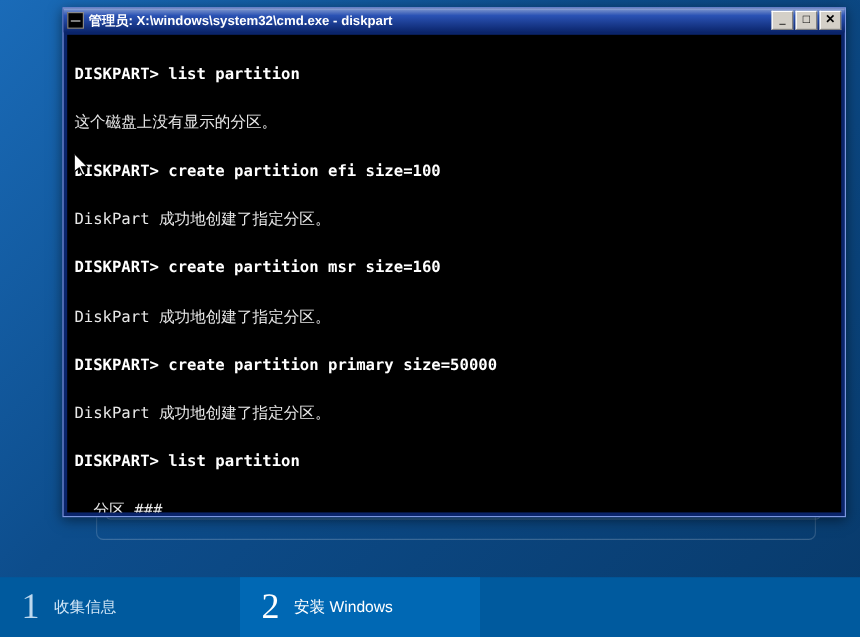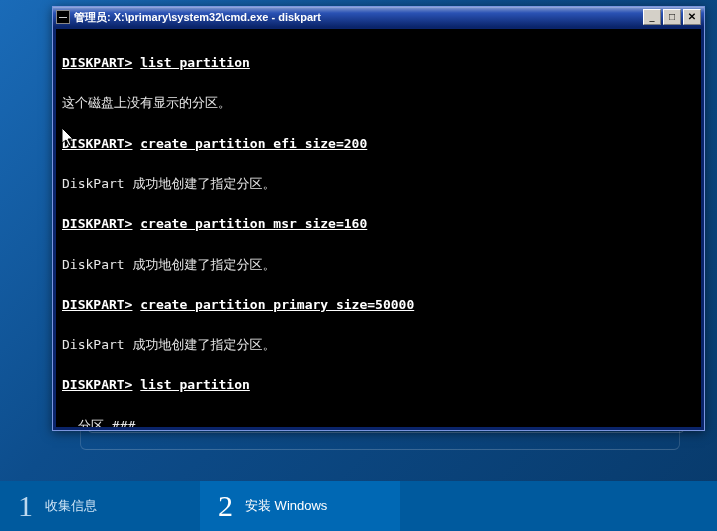--- a/index.html
+++ b/index.html
@@ -107,21 +107,21 @@
     left: 3px; top: 22px; right: 3px; bottom: 3px;
     background: #000;
     color: #e8e8e8;
     font-family: "NSimSun", "SimSun", "Consolas", monospace;
     font-size: 13px;
     line-height: 1.55;
     padding: 4px 6px;
     overflow: hidden;
     white-space: pre;
   }
-  .console .bold { font-weight: bold; color: #fff; text-decoration: underline; }
+  .console .bold { font-weight: bold; color: #fff; }
   @keyframes blink { 50% { opacity: 0; } }
 
   .mouse-cursor {
     position: absolute;
     left: 62px; top: 128px;
     z-index: 10;
     pointer-events: none;
   }
   .table-line { display: flex; flex-direction: column; }
   .c-part { width: 70px; }
@@ -135,33 +135,33 @@
 </style>
 </head>
 <body>
 
 <div class="bg-window"></div>
 <div class="bg-window inner"></div>
 
 <div class="cmd-window">
   <div class="titlebar">
     <div class="icon"></div>
-    <div class="title">管理员: X:\primary\system32\cmd.exe - diskpart</div>
+    <div class="title">管理员: X:\windows\system32\cmd.exe - diskpart</div>
     <div class="win-controls">
       <div class="win-btn">_</div>
       <div class="win-btn">□</div>
       <div class="win-btn">✕</div>
     </div>
   </div>
   <div class="console">
 <span class="bold">DISKPART&gt;</span> <span class="bold">list partition</span>
 
 <span>这个磁盘上没有显示的分区。</span>
 
-<span class="bold">DISKPART&gt;</span> <span class="bold">create partition efi size=200</span>
+<span class="bold">DISKPART&gt;</span> <span class="bold">create partition efi size=100</span>
 
 <span>DiskPart 成功地创建了指定分区。</span>
 
 <span class="bold">DISKPART&gt;</span> <span class="bold">create partition msr size=160</span>
 
 <span>DiskPart 成功地创建了指定分区。</span>
 
 <span class="bold">DISKPART&gt;</span> <span class="bold">create partition primary size=50000</span>
 
 <span>DiskPart 成功地创建了指定分区。</span>

